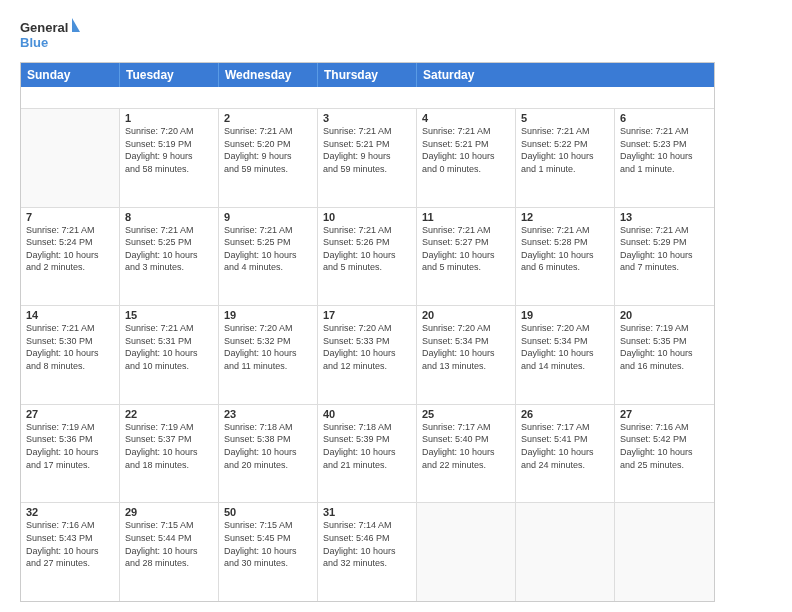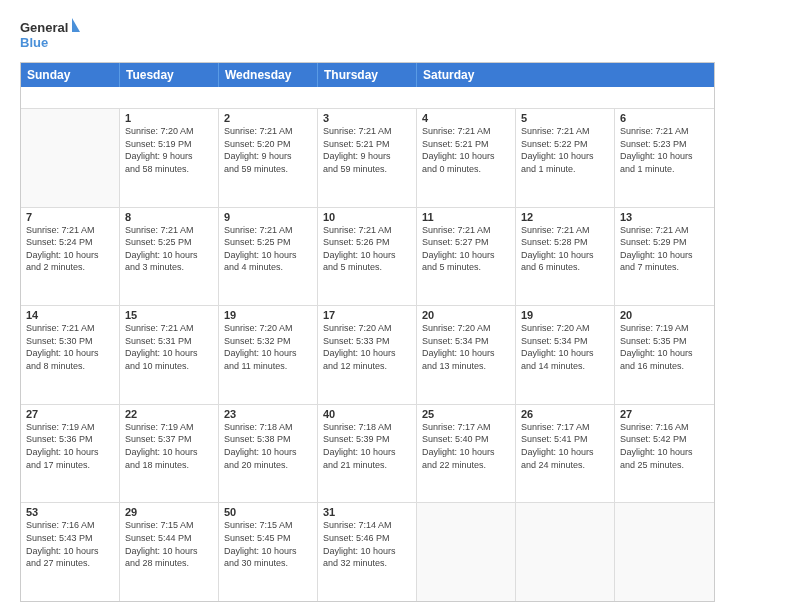--- a/index.html
+++ b/index.html
@@ -314,21 +314,21 @@
           <div class="cal-cell">
             <span class="day-num">27</span>
             <div class="day-info" style="white-space: pre-line;">Sunrise: 7:16 AM
 Sunset: 5:42 PM
 Daylight: 10 hours
 and 25 minutes.</div>
           </div>
         </div>
         <div class="cal-row">
           <div class="cal-cell">
-            <span class="day-num">53</span>
+            <span class="day-num">32</span>
             <div class="day-info" style="white-space: pre-line;">Sunrise: 7:16 AM
 Sunset: 5:43 PM
 Daylight: 10 hours
 and 27 minutes.</div>
           </div>
           <div class="cal-cell">
             <span class="day-num">29</span>
             <div class="day-info" style="white-space: pre-line;">Sunrise: 7:15 AM
 Sunset: 5:44 PM
 Daylight: 10 hours

